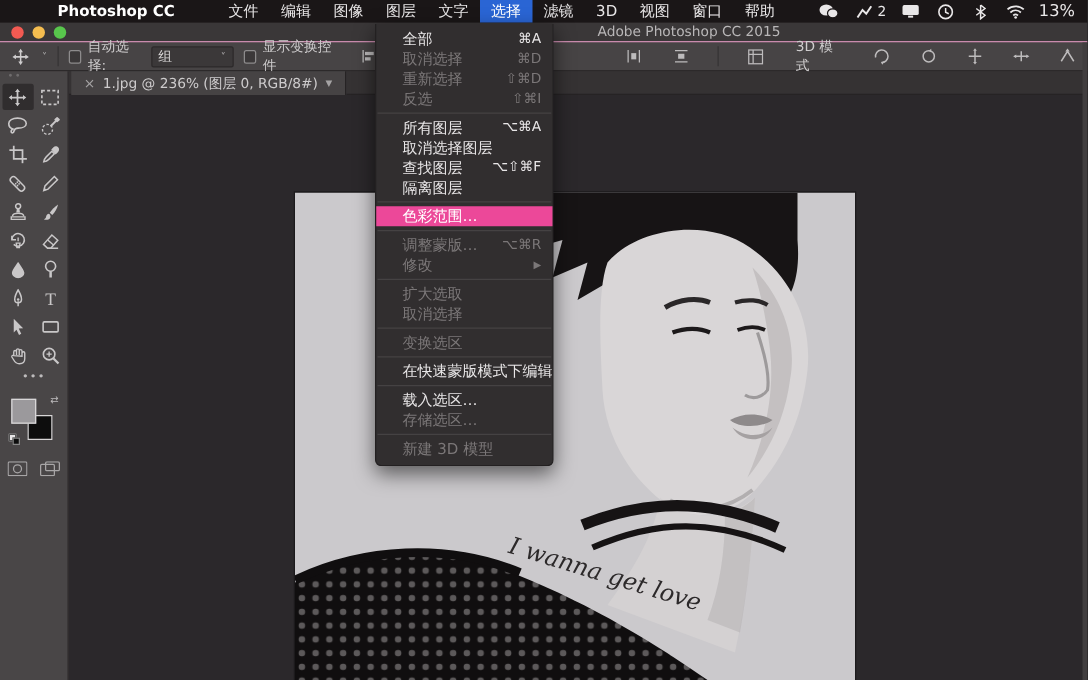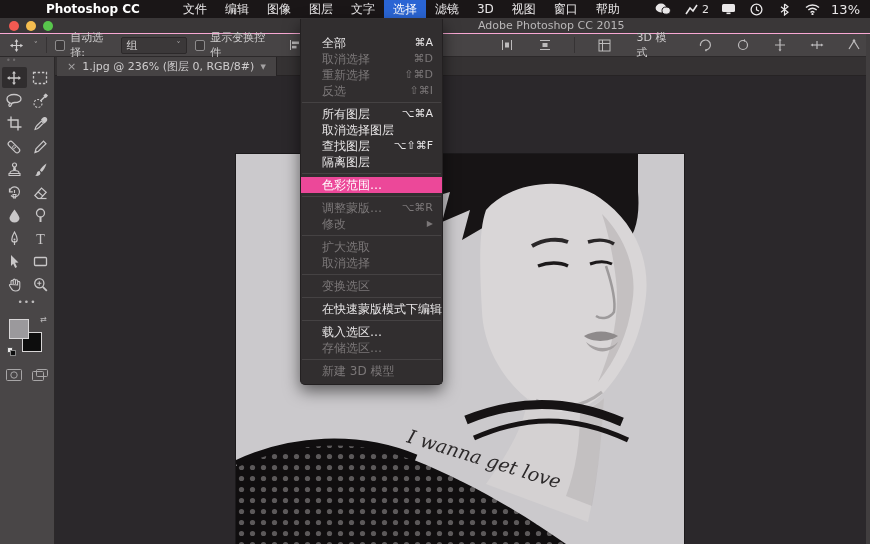--- a/index.html
+++ b/index.html
@@ -64,21 +64,21 @@
   .default-swatches .dbg { position:absolute; left:3px; top:3px; width:6px; height:6px; background:#0d0d0d; border:1px solid #888; }
   .mode-btns { display:flex; justify-content:center; gap:10px; margin-top:10px; }
 
   
   .canvas { position:absolute; left:55px; top:76px; width:811px; height:468px; background:#2b282b; }
   .right-strip { position:absolute; right:0; top:34px; width:4px; height:510px; background:#413e3f; }
   .photo { position:absolute; left:236px; top:154px; width:448px; height:390px; box-shadow:0 0 0 1px rgba(0,0,0,.35); }
 
   
   .select-menu { position:absolute; left:300px; top:19px; width:143px; background:#312e2f;
-    border:1px solid #232021; border-top:none; border-radius:0 0 5px 5px; padding:16px 0 5px;
+    border:1px solid #232021; border-top:none; border-radius:0 0 5px 5px; padding:4px 0 5px;
     box-shadow:0 6px 16px rgba(0,0,0,.55); z-index:60; }
   .menu-item { height:16px; display:flex; align-items:center; justify-content:space-between;
     padding:0 9px 0 21px; color:#e8e6e7; font-size:12px; line-height:16px; white-space:nowrap; }
   .menu-item.disabled { color:#7b7778; }
   .menu-item.highlighted { background:#ec4899; color:#fff; }
   .mi-key { font-size:11px; margin-left:8px; }
   .menu-sep { height:1px; background:#454243; margin:3px 1px; }
 </style>
 </head>
 <body>

